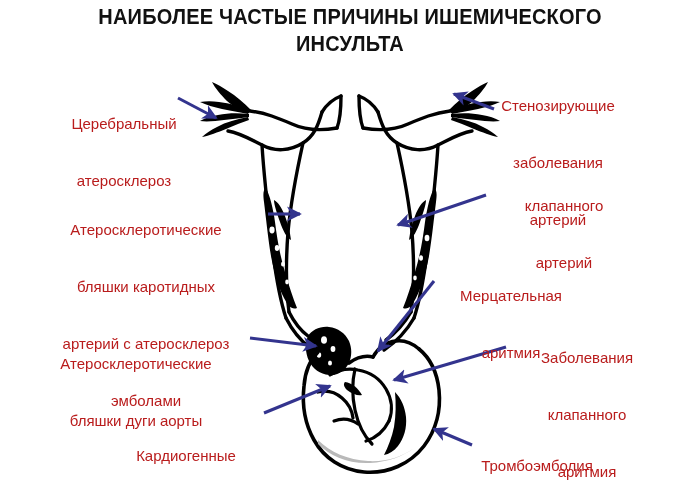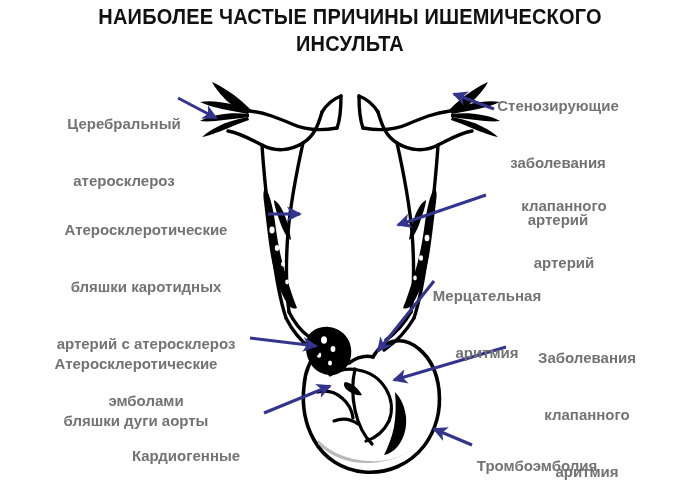--- a/index.html
+++ b/index.html
@@ -26,24 +26,24 @@
     font-size: 21.5px;
     line-height: 27px;
     letter-spacing: 0.2px;
     color: #111111;
     transform: scaleX(0.93);
     transform-origin: 50% 0;
   }
   .label {
     position: absolute;
     font-family: "Liberation Sans", "DejaVu Sans", sans-serif;
-    font-weight: bold;
+    font-weight: normal;
     font-size: 15px;
     line-height: 19px;
-    color: #737373;
+    color: #b91c1c;
     white-space: pre;
   }
   .lbl-c  { text-align: center; }
   #art-layer, #arrow-layer {
     position: absolute;
     left: 0; top: 0;
     width: 700px;
     height: 485px;
   }
   #arrow-layer { pointer-events: none; }
@@ -206,21 +206,21 @@
     <div>артерий</div>
   </div>
 
   <div class="label lbl-c" style="left:30px;  top:182px; width:232px;">
     <div>Атеросклеротические</div>
     <div>бляшки каротидных</div>
     <div>артерий с атеросклероз</div>
     <div>эмболами</div>
   </div>
 
-  <div class="label lbl-c" style="left:408px; top:248px; width:158px;">
+  <div class="label lbl-c" style="left:432px; top:248px; width:158px;">
     <div>Мерцательная</div>
     <div>аритмия</div>
   </div>
 
   <div class="label lbl-c" style="left:30px;  top:316px; width:212px;">
     <div>Атеросклеротические</div>
     <div>бляшки дуги аорты</div>
   </div>
 
   <div class="label lbl-c" style="left:512px; top:310px; width:150px;">

